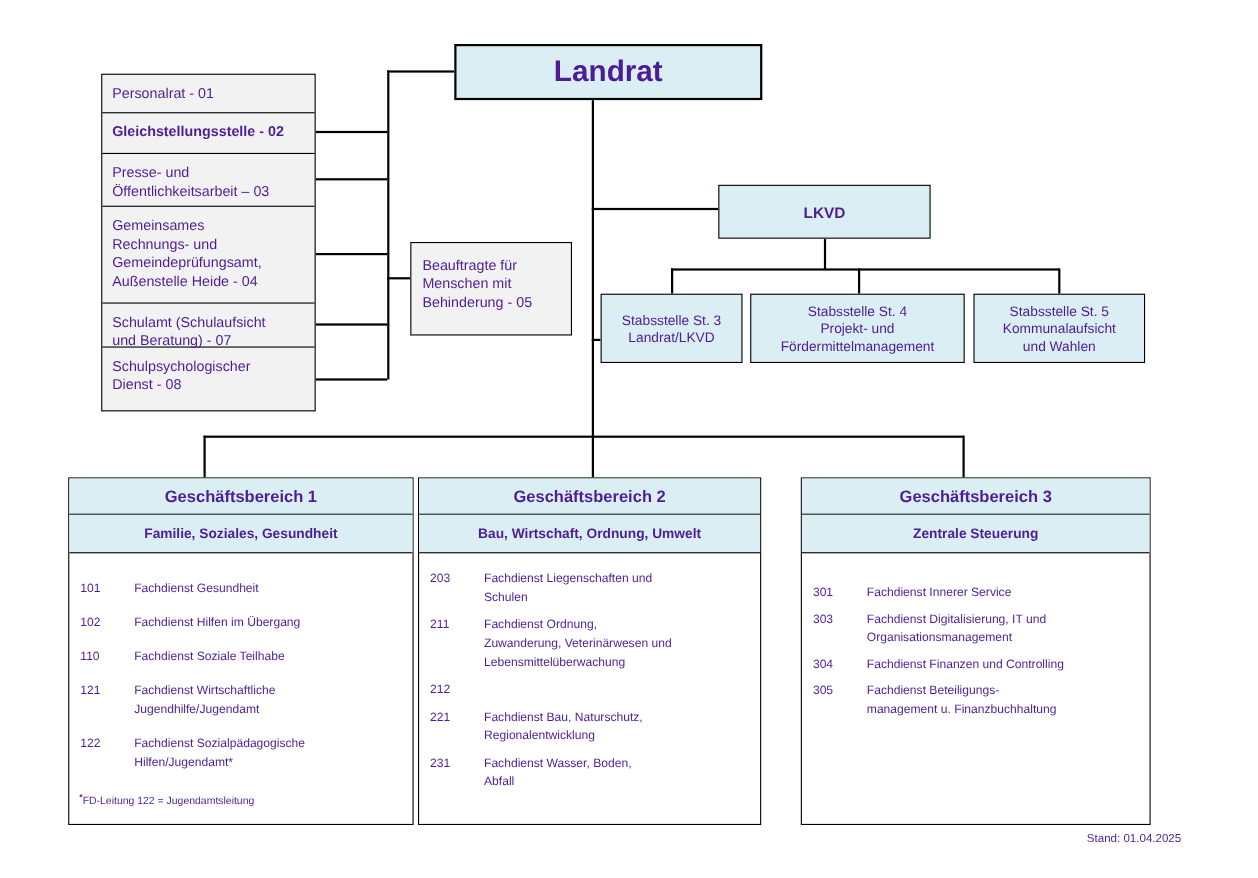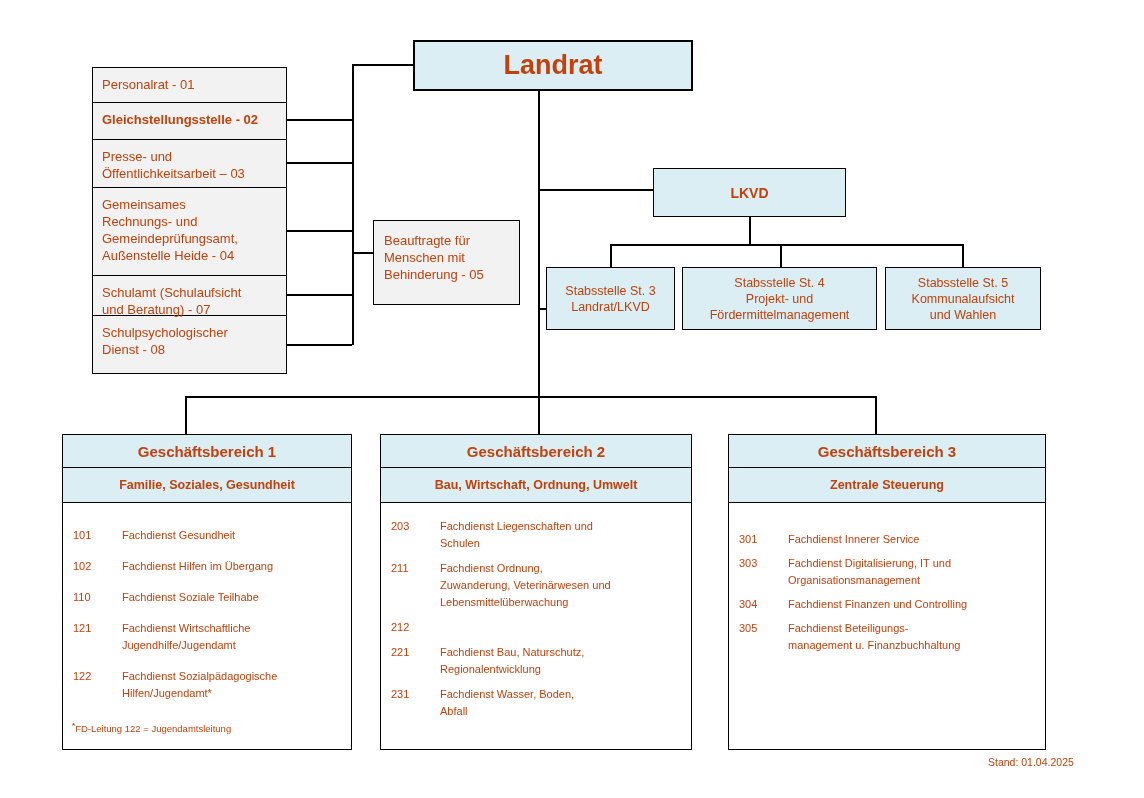--- a/index.html
+++ b/index.html
@@ -1,21 +1,21 @@
 <!DOCTYPE html>
 <html><head>
 <meta charset="utf-8">
 <style>
   html,body{margin:0;padding:0;background:#ffffff;}
   #canvas{
     position:relative;
     width:1144px;height:798px;
     background:#ffffff;
     font-family:"Liberation Sans","DejaVu Sans",sans-serif;
-    color:#c2410c;
+    color:#4c1d95;
     overflow:hidden;
   }
   .ln{position:absolute;background:#000;}
   .hln{height:1.5px;}
   .vln{width:1.5px;}
   .box{position:absolute;box-sizing:border-box;border:1.5px solid #000;}
   .gray{background:#f2f2f2;}
   .blue{background:#daeef3;}
   .pre{white-space:pre-line;}
   .leftcol-row{box-sizing:border-box;border-bottom:1.5px solid #000;
@@ -107,21 +107,21 @@
     <span class="pre">Stabsstelle St. 4
 Projekt- und
 Fördermittelmanagement</span>
   </div>
   <div class="box blue centerflex stab" style="left:885px;top:267px;width:156px;height:63px;">
     <span class="pre">Stabsstelle St. 5
 Kommunalaufsicht
 und Wahlen</span>
   </div>
 
-  <div class="box gb g1" style="left:62px;top:434px;width:290px;height:316px;">
+  <div class="box gb g1" style="left:62px;top:434px;width:314px;height:316px;">
     <div class="gb-head blue">
       <span>Geschäftsbereich 1</span>
       </div>
     <div class="gb-sub blue">
       <span>Familie, Soziales, Gesundheit</span>
       </div>
     <div class="gb-body" style="height:245px;padding-top:24px;">
       <div class="gb-item">
         <span class="num">101</span>
         <span class="lbl pre">Fachdienst Gesundheit</span>

